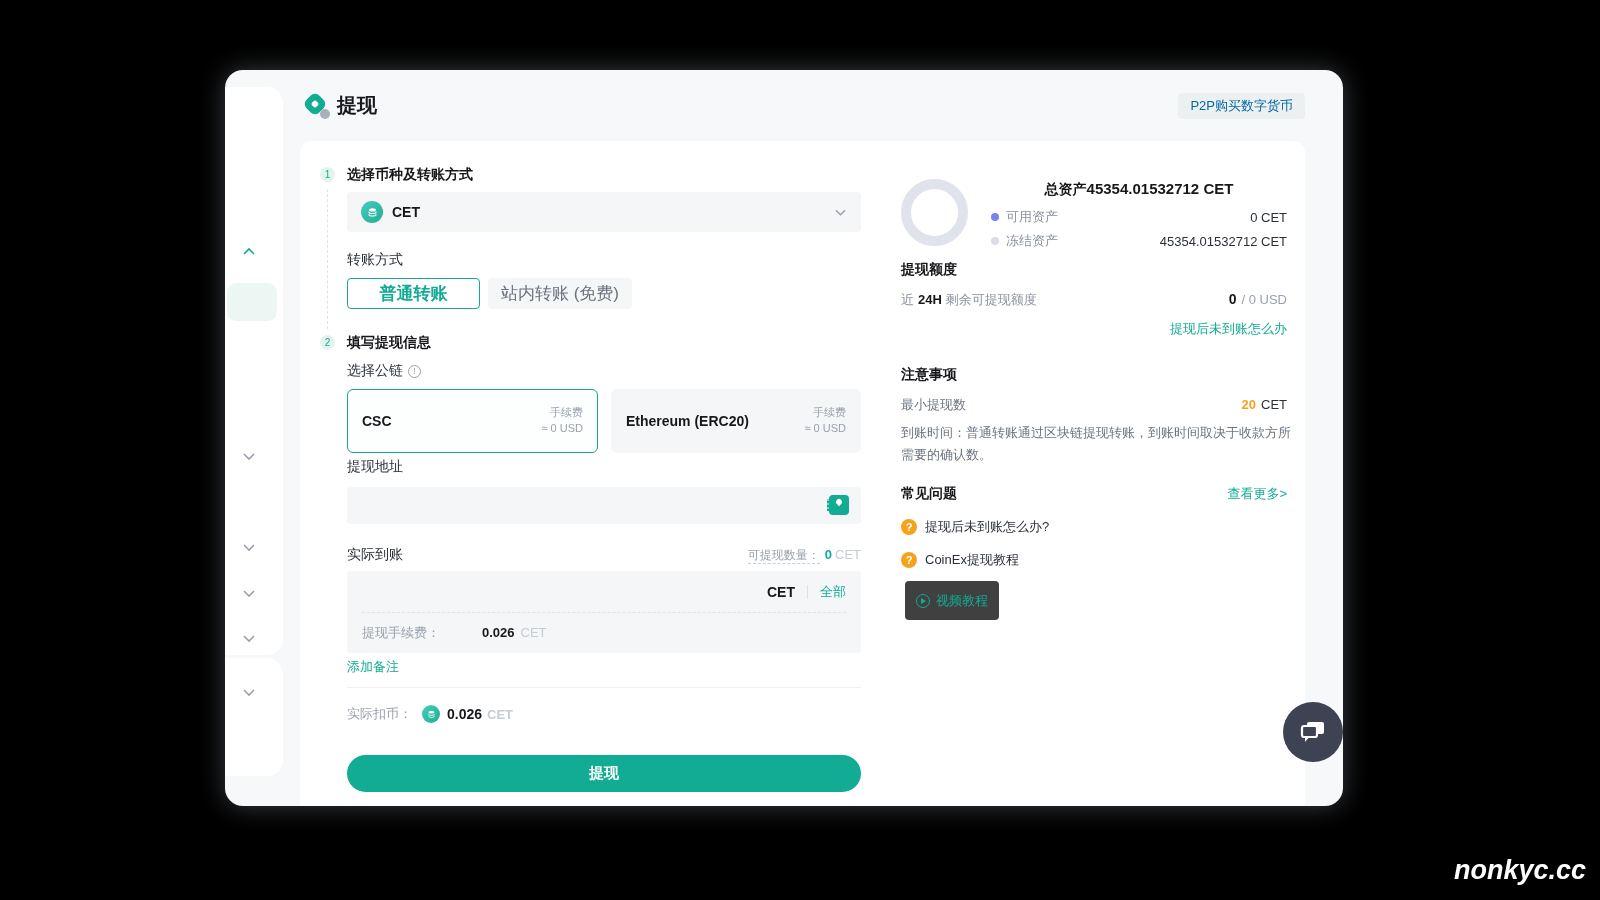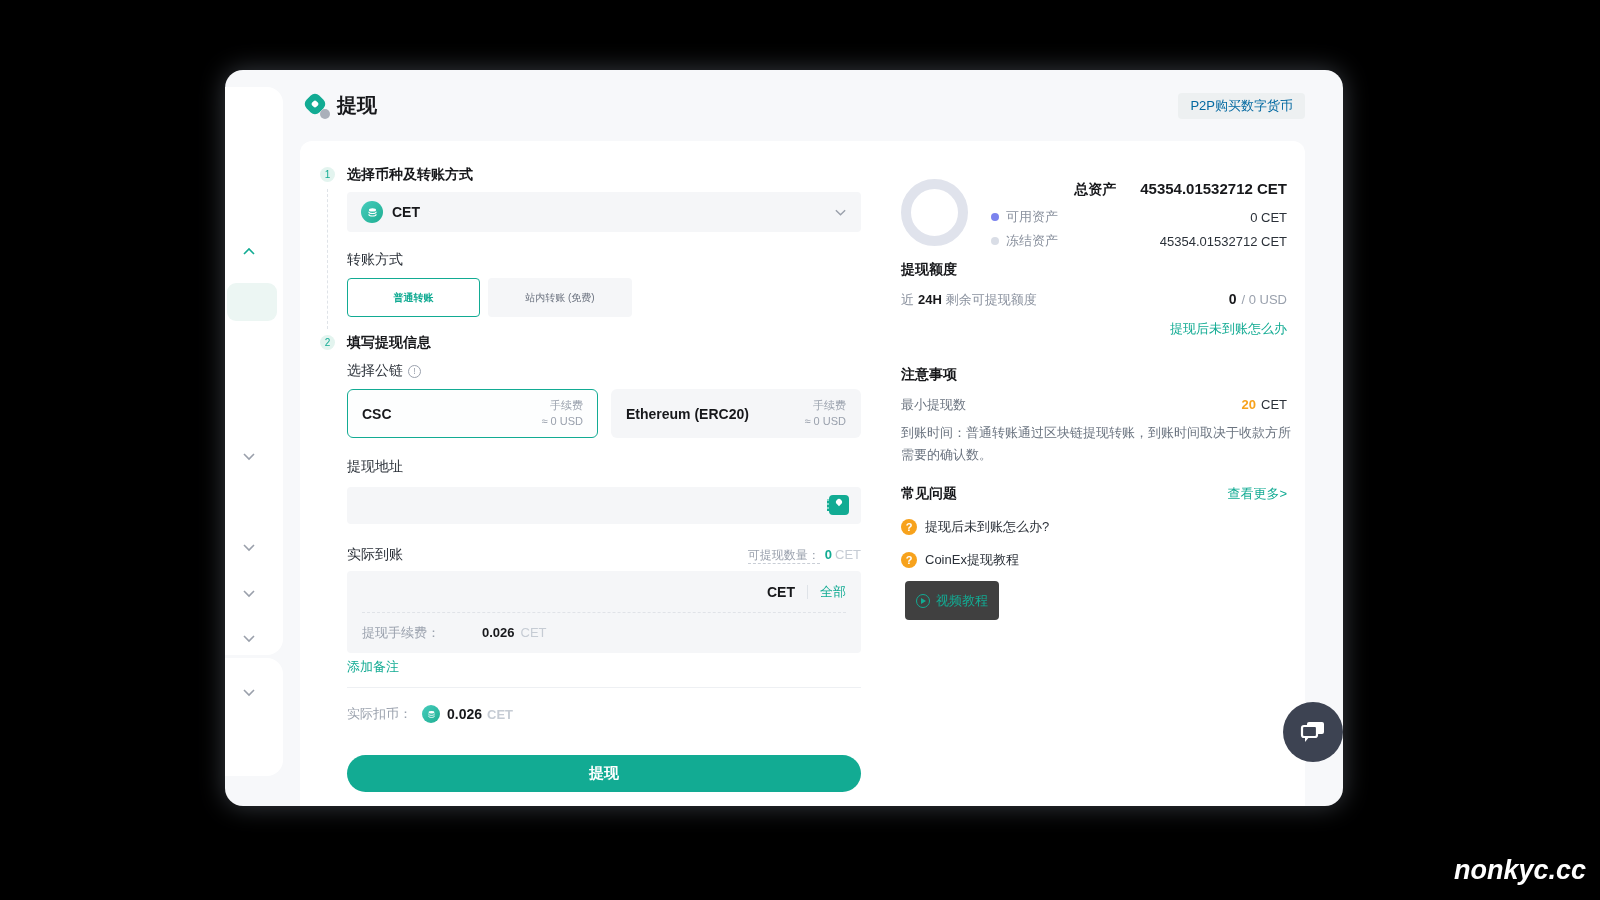--- a/index.html
+++ b/index.html
@@ -32,26 +32,26 @@
   .step-title { font-size:14px; font-weight:700; color:#17181b; }
   .step-connector { position:absolute; left:27px; top:48px; height:140px; border-left:1px dashed #dfe3e8; }
   .field-label { font-size:14px; color:#2b3139; }
   .select-box { left:47px; top:51px; width:514px; height:40px; background:#f5f6f8; border-radius:4px;
     display:flex; align-items:center; padding:0 14px; cursor:pointer; }
   .coin-icon { width:22px; height:22px; border-radius:50%; background:linear-gradient(135deg,#46cdbd,#1fae92);
     display:flex; align-items:center; justify-content:center; flex:0 0 auto; }
   .coin-icon.small { width:18px; height:18px; }
   .select-coin-label { font-size:14px; font-weight:600; color:#17181b; margin-left:9px; }
   .chev-right { margin-left:auto; }
-  .method-btn { height:39px; border-radius:4px; font-size:10px; display:flex; align-items:center; justify-content:center; cursor:pointer; }
+  .method-btn { height:31px; border-radius:4px; font-size:17px; display:flex; align-items:center; justify-content:center; cursor:pointer; }
   .method-btn.active { width:133px; background:#fff; border:1px solid #12ab93; color:#12ab93; font-weight:700; }
   .method-btn.plain { width:144px; background:#f5f6f8; border:1px solid transparent; color:#6b727f; }
   .info-icon { display:inline-block; width:13px; height:13px; border:1px solid #9aa1ad; border-radius:50%;
     color:#9aa1ad; font-size:9px; line-height:11px; text-align:center; vertical-align:1px; margin-left:5px; }
-  .chain-card { top:248px; height:49px; border-radius:6px; display:flex; align-items:center; justify-content:space-between;
+  .chain-card { top:248px; height:64px; border-radius:6px; display:flex; align-items:center; justify-content:space-between;
     padding:9px 14px; cursor:pointer; }
   .chain-card.selected { left:47px; width:251px; background:#fdfefe; border:1px solid #12ab93; }
   .chain-card.plain { left:311px; width:250px; background:#f5f6f8; border:1px solid transparent; }
   .chain-name { font-size:14px; font-weight:600; color:#17181b; }
   .chain-fee { text-align:right; font-size:11px; color:#9aa1ad; line-height:1.45; }
   .addr-input { left:47px; top:346px; width:514px; height:37px; background:#f5f6f8; border-radius:4px; }
   .addrbook { position:absolute; right:12px; top:8px; width:20px; height:20px; background:#12ab93; border-radius:4px; cursor:pointer; }
   .addrbook::before { content:""; position:absolute; left:-2px; top:4px; width:2px; height:12px;
     background:repeating-linear-gradient(#7fd6c6 0 2px,#12ab93 2px 4px); }
   .addrbook::after { content:""; position:absolute; left:7px; top:4px; width:6px; height:6px; background:#fff; border-radius:50% 50% 50% 0; transform:rotate(-45deg); }
@@ -73,21 +73,21 @@
   .hr { border-top:1px solid #eef0f3; }
   .deduct-row { display:flex; align-items:center; }
   .deduct-label { font-size:13px; color:#9aa1ad; }
   .deduct-val { font-size:14px; font-weight:700; color:#17181b; margin-left:7px; }
   .deduct-unit { font-size:13px; font-weight:600; color:#c6ccd4; margin-left:5px; }
   .submit-btn { left:47px; top:614px; width:514px; height:37px; background:#12ab93; border-radius:19px;
     display:flex; align-items:center; justify-content:center; color:#fff; font-size:15px; font-weight:700; cursor:pointer; }
   
   .donut { left:601px; top:38px; width:67px; height:67px; border:10px solid #e0e3ec; border-radius:50%; }
   .assets { left:691px; top:39px; width:296px; }
-  .assets-head { display:flex; justify-content:flex-end; align-items:baseline;gap:24px; }
+  .assets-head { display:flex; justify-content:center; align-items:baseline; }
   .assets-title { font-size:14px; font-weight:700; color:#17181b; }
   .assets-total { font-size:15px; font-weight:700; color:#17181b; }
   .legend-row { display:flex; align-items:center; margin-top:9px; font-size:13px; }
   .legend-dot { width:8px; height:8px; border-radius:50%; margin-right:7px; flex:0 0 auto; }
   .legend-label { color:#8a919e; }
   .legend-val { margin-left:auto; color:#2b3139; }
   .sec-title { font-size:14px; font-weight:700; color:#17181b; }
   .limit-row { display:flex; justify-content:space-between; align-items:baseline; font-size:13px; color:#8a919e; }
   .limit-bold { color:#17181b; font-weight:700; margin:0 4px; }
   .limit-val { color:#17181b; font-weight:700; font-size:14px; }

